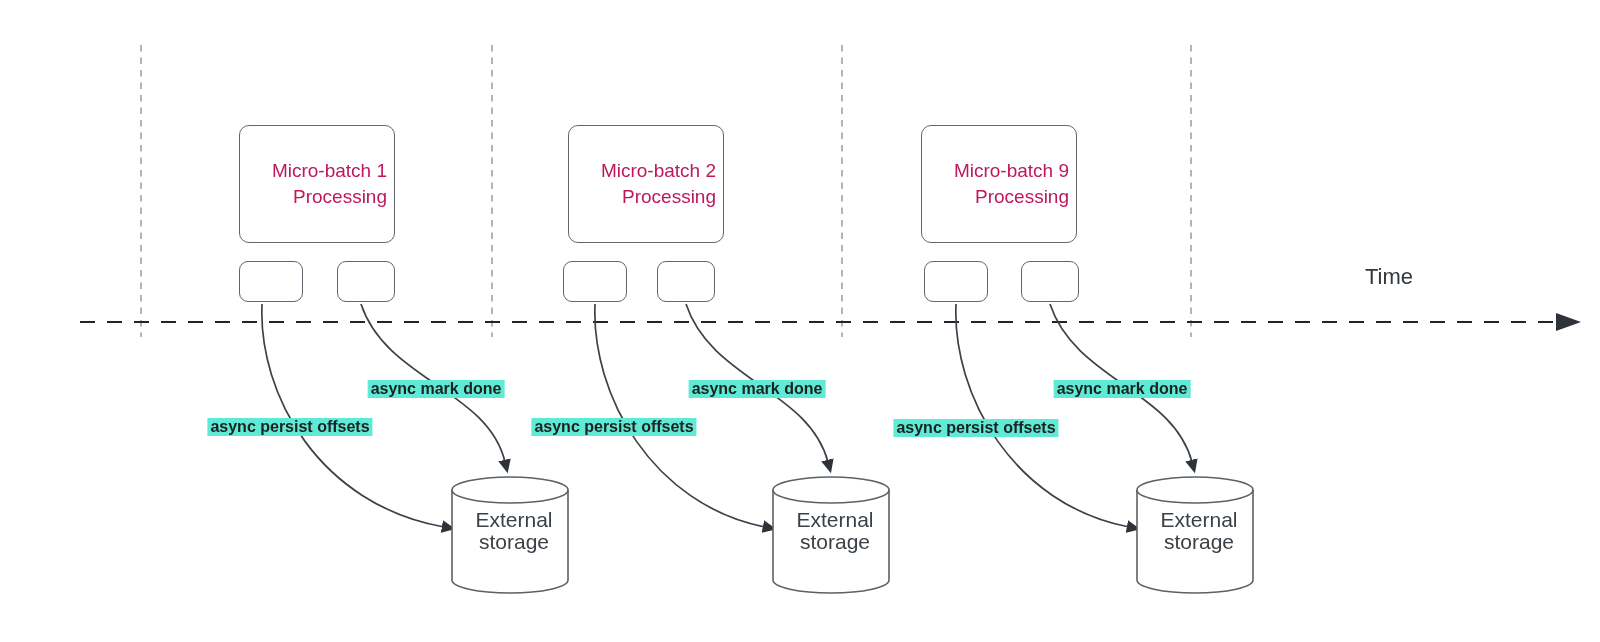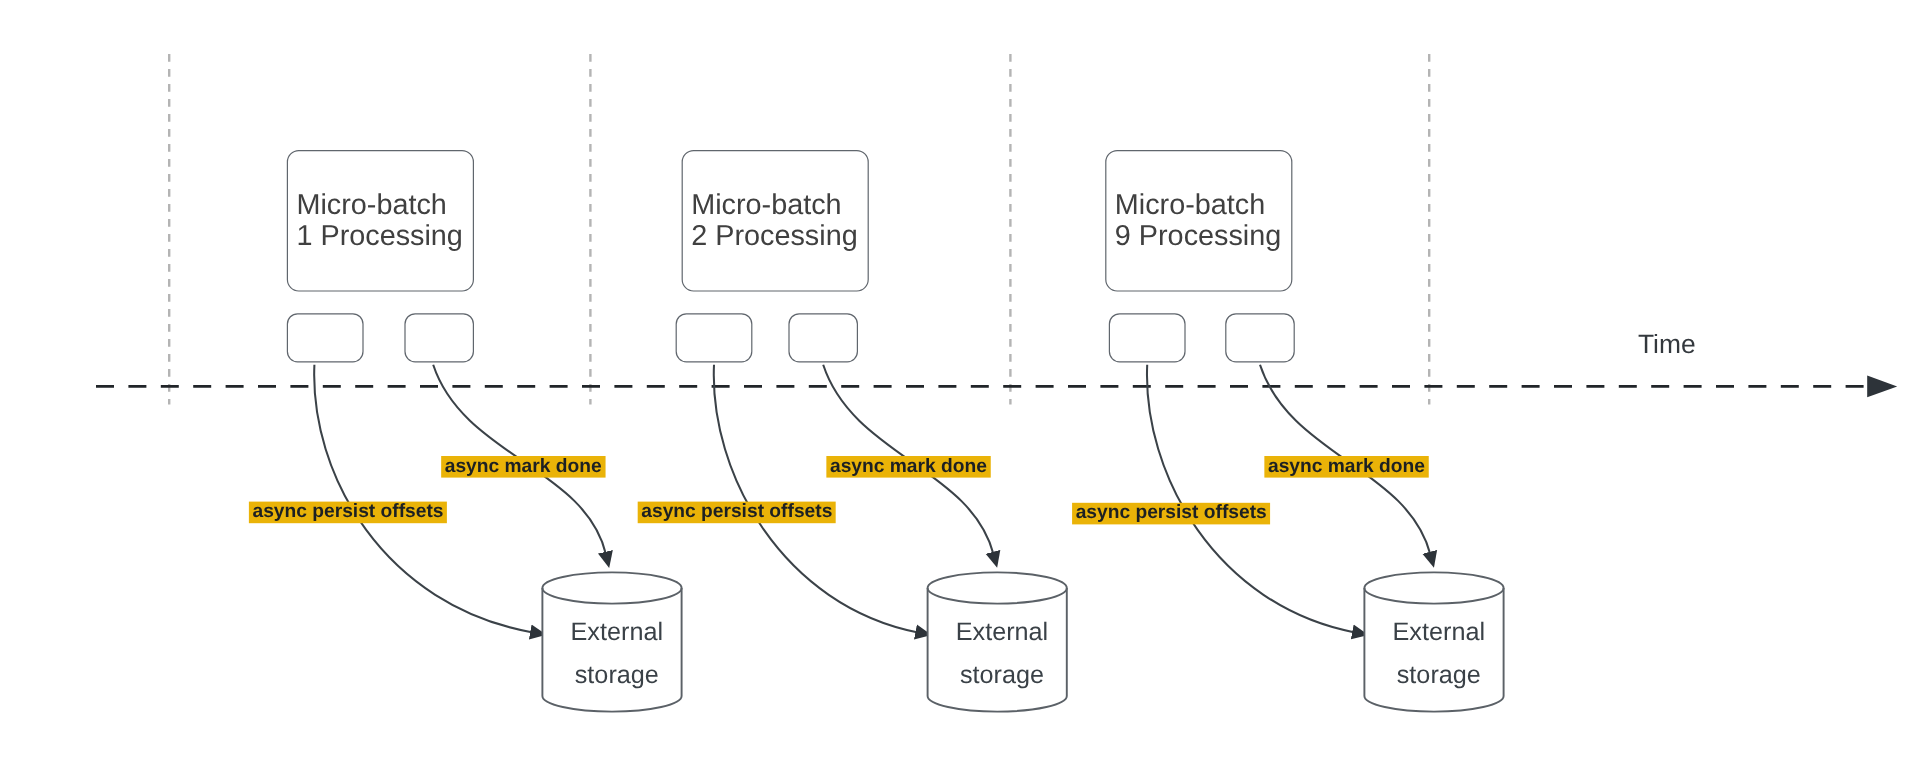--- a/index.html
+++ b/index.html
@@ -7,34 +7,34 @@
     position:relative;width:1600px;height:642px;background:#ffffff;
     font-family:"Liberation Sans",sans-serif;overflow:hidden;
   }
   .layer{position:absolute;left:0;top:0;}
   .node{
     position:absolute;box-sizing:border-box;background:#ffffff;
     border:1.6px solid #60666d;display:flex;align-items:center;justify-content:center;
   }
   .main-box{width:156px;height:118px;top:125px;border-radius:10px;}
   .box-text{
-    font-size:24px;line-height:26px;color:#404040;text-align:left;width:140px;
+    font-size:19px;line-height:26px;color:#be185d;text-align:right;width:140px;
   }
   .small-box{width:64px;height:41px;top:261px;border-radius:9px;}
   .small-box.b{width:58px;}
   .flow-label{
     position:absolute;transform:translate(-50%,-50%);white-space:nowrap;
-    font-size:16px;font-weight:700;color:#1c2023;background:#eab308;padding:0 3px;
+    font-size:16px;font-weight:700;color:#1c2023;background:#5eead4;padding:0 3px;
   }
   .storage-label{
     position:absolute;top:509px;width:124px;text-align:center;
-    font-size:21px;line-height:36px;color:#3a4147;
+    font-size:21px;line-height:22px;color:#3a4147;
   }
   .time-label{
-    position:absolute;left:1389px;top:274px;transform:translateX(-50%);
+    position:absolute;left:1389px;top:264px;transform:translateX(-50%);
     font-size:22px;color:#33383d;white-space:nowrap;
   }
 </style>
 </head>
 <body>
 
 <div class="canvas">
 
   <svg class="layer" width="1600" height="642" viewBox="0 0 1600 642">
     <defs>

